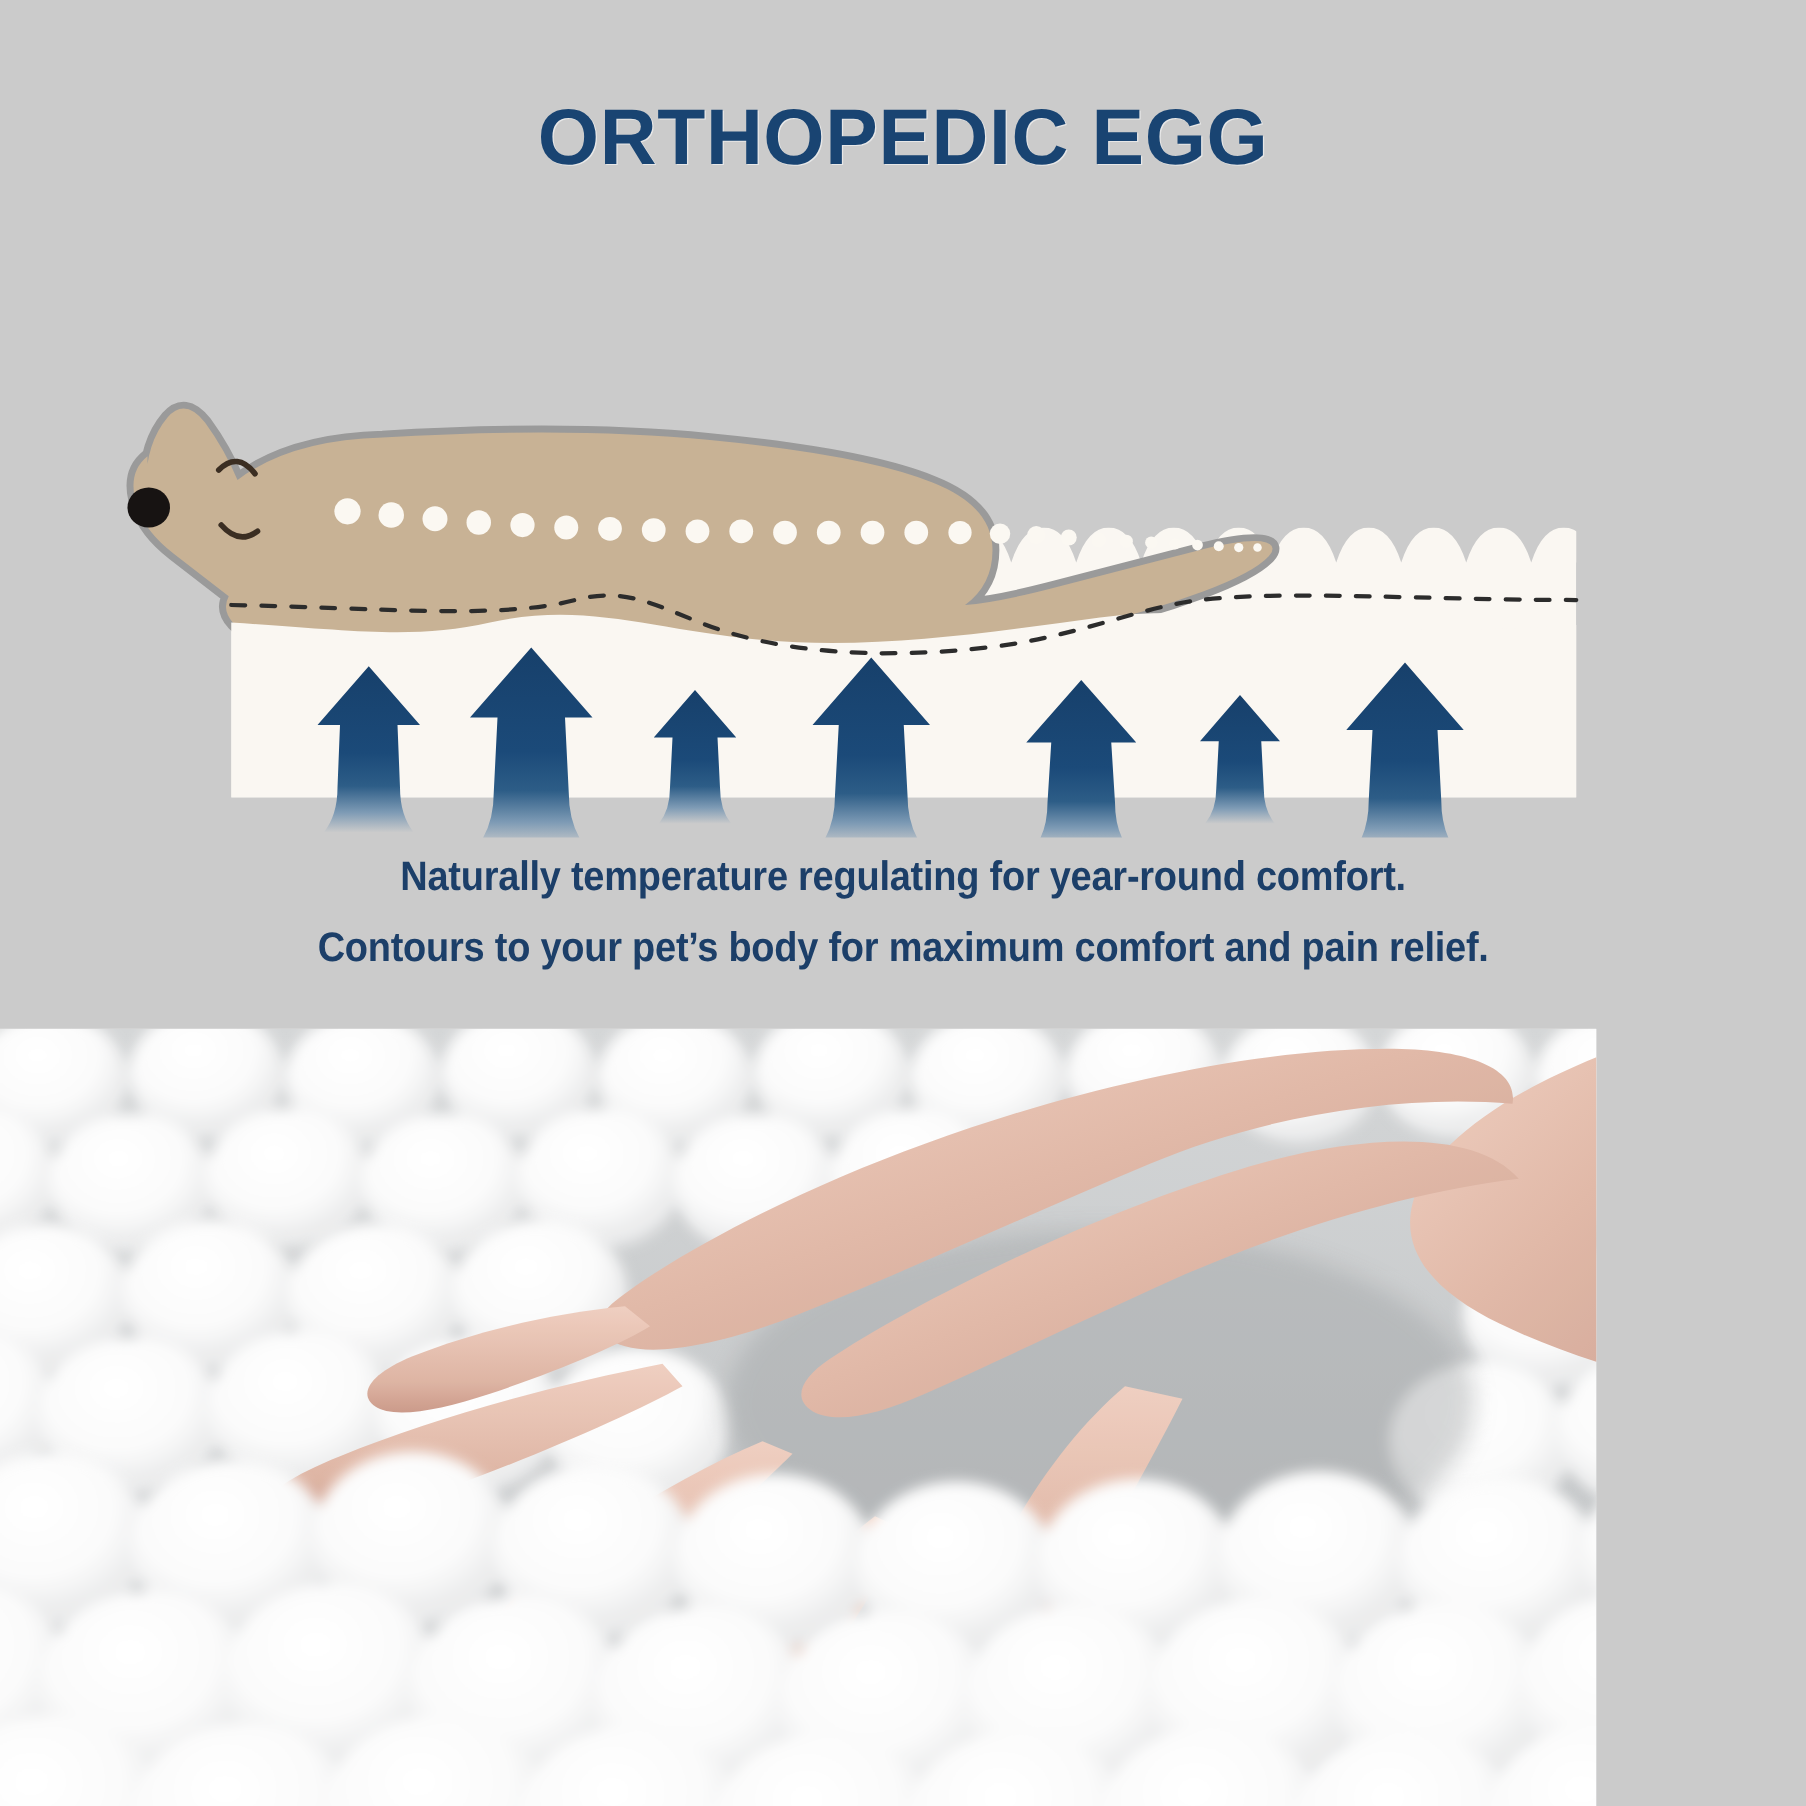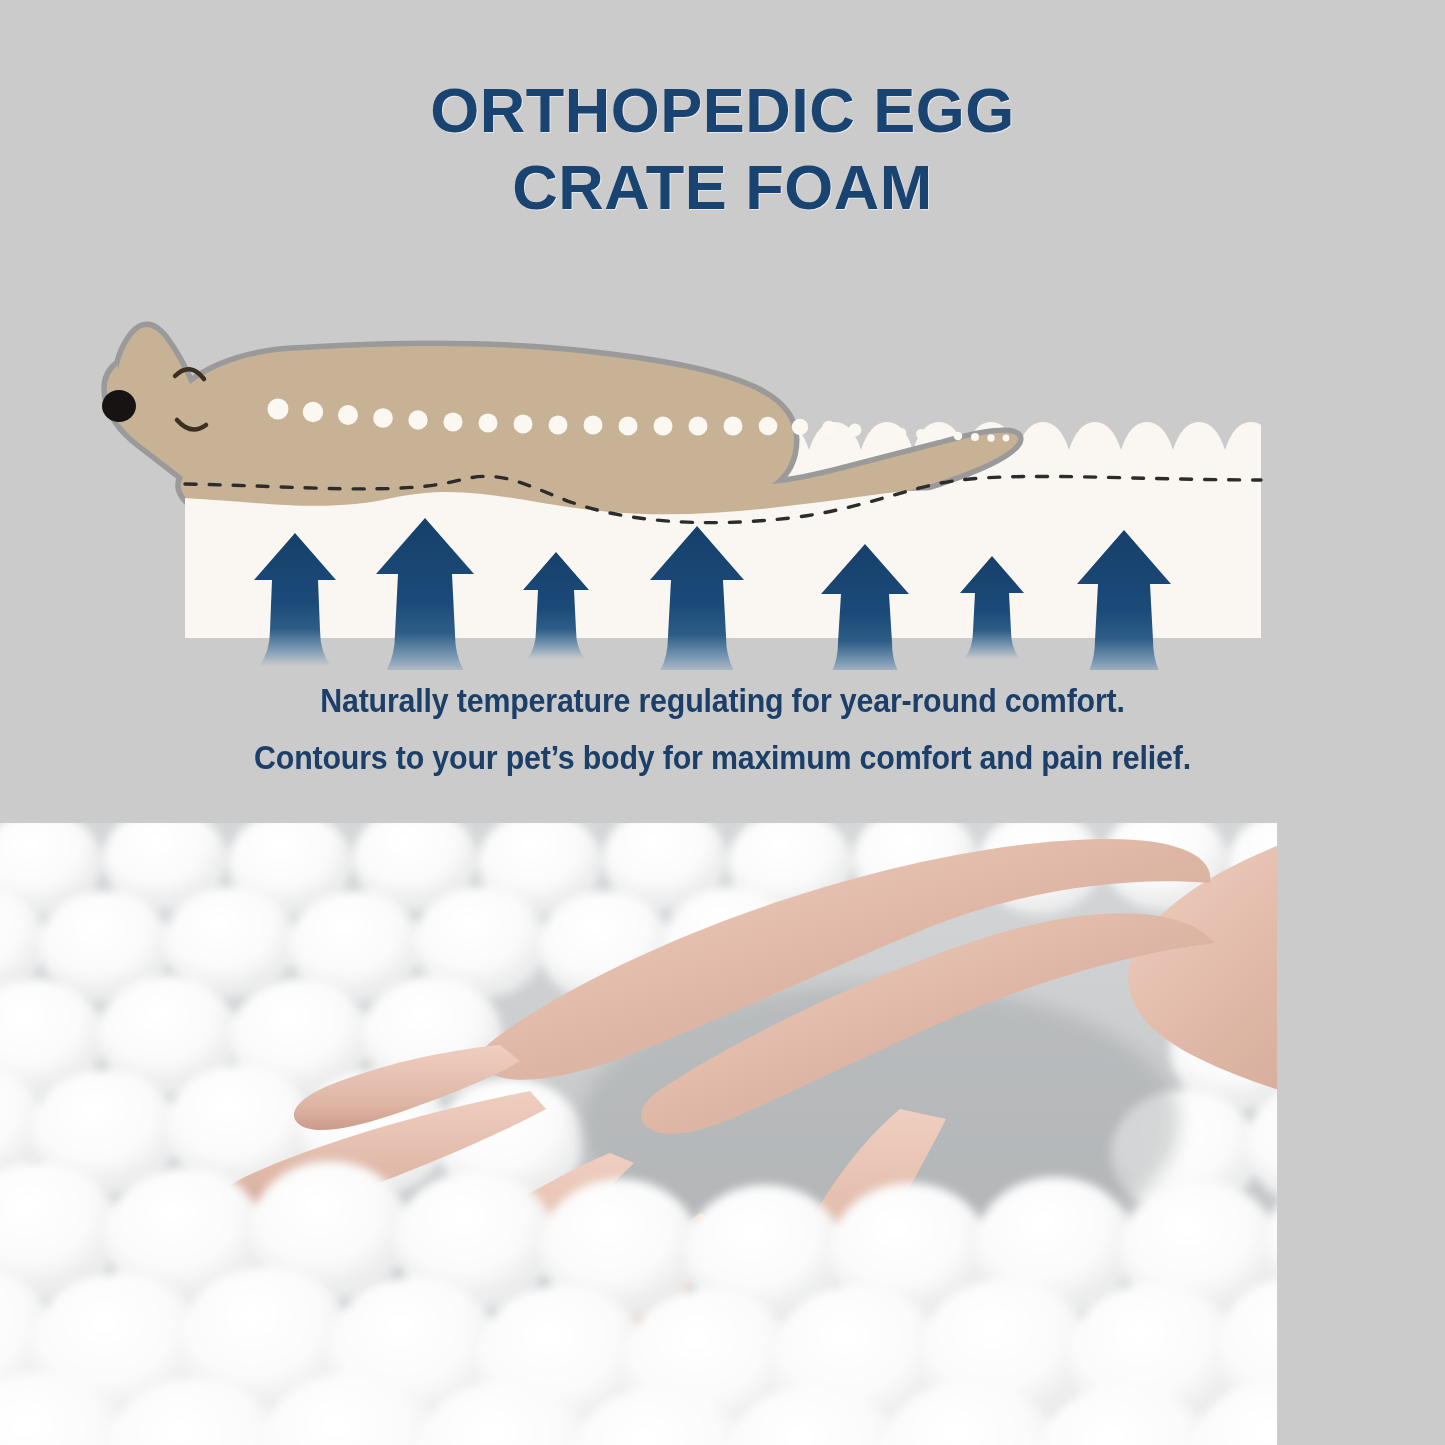--- a/index.html
+++ b/index.html
@@ -58,21 +58,20 @@
 </style>
 </head>
 <body>
 
 <div id="page">
 
   <div id="top-panel">
 
     <div id="headline">
       <span class="ln">ORTHOPEDIC EGG</span>
-      <span class="ln">CRATE FOAM</span>
     </div>
 
     <div id="illustration">
       <svg width="1445" height="380" viewBox="0 0 1445 380" xmlns="http://www.w3.org/2000/svg">
         <defs>
           <linearGradient id="arrowGrad" x1="0" y1="0" x2="0" y2="1">
             <stop offset="0%" stop-color="#17406b"></stop>
             <stop offset="52%" stop-color="#1b4a79"></stop>
             <stop offset="72%" stop-color="#2d5d87"></stop>
             <stop offset="88%" stop-color="#7e9bb5"></stop>

